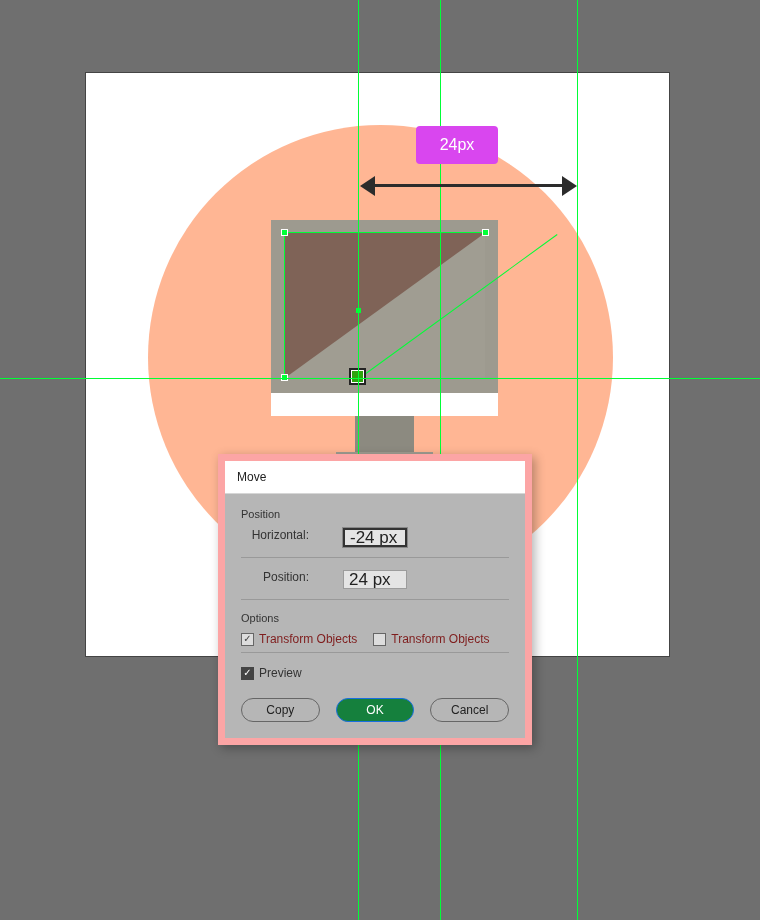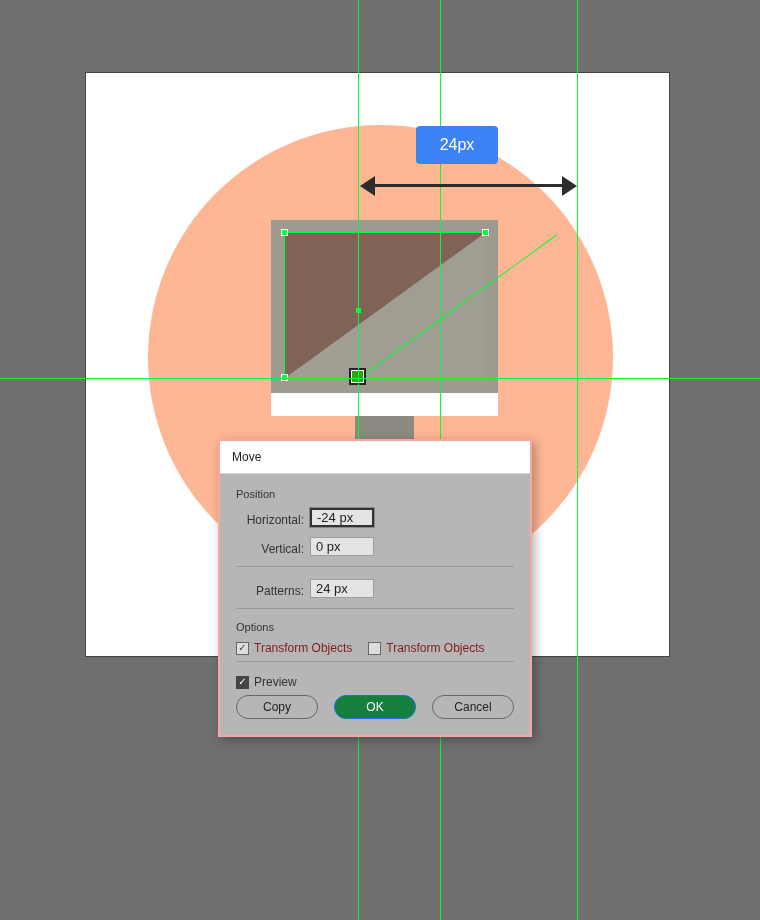--- a/index.html
+++ b/index.html
@@ -104,21 +104,21 @@
   }
   .guide-h { position: absolute; left: 0; width: 100%; height: 1px; background: #00ff36; }
   .guide-v { position: absolute; top: 0; width: 1px; height: 100%; background: #00ff36; }
 
   .measure-box {
     position: absolute;
     left: 416px;
     top: 126px;
     width: 82px;
     height: 38px;
-    background: #3b82f6;
+    background: #d946ef;
     border-radius: 4px;
     color: #fff;
     font-size: 16px;
     display: flex;
     align-items: center;
     justify-content: center;
   }
   .measure-arrow {
     position: absolute;
     left: 360px;
@@ -142,24 +142,24 @@
     height: 0;
     border-top: 10px solid transparent;
     border-bottom: 10px solid transparent;
   }
   .measure-arrow .head-l { left: 0; border-right: 15px solid #2c2c2c; }
   .measure-arrow .head-r { right: 0; border-left: 15px solid #2c2c2c; }
 
   .dialog {
     position: absolute;
     left: 218px;
-    top: 439px;
+    top: 454px;
     width: 314px;
     background: #fff;
-    border: 2px solid #fca5a5;
+    border: 7px solid #fca5a5;
     box-shadow: 3px 3px 10px rgba(0,0,0,0.3);
   }
   .dialog-title {
     padding: 9px 12px;
     font-size: 12px;
     color: #222;
     background: #fff;
     border-bottom: 1px solid #d6d6d6;
   }
   .dialog-body {
@@ -167,36 +167,37 @@
     padding: 14px 16px 16px;
     color: #222;
   }
   .section-label {
     font-size: 11px;
     color: #333;
     margin-bottom: 8px;
   }
   .field-row {
     display: flex;
-    align-items: flex-end;
+    align-items: flex-start;
     margin-bottom: 10px;
+    gap: 28px;
   }
   .field-row label {
     width: 74px;
     text-align: right;
     padding-right: 6px;
     color: #333;
   }
   .field-input {
     width: 64px;
     height: 19px;
     background: #e4e4e4;
     border: 1px solid #9c9c9c;
     padding: 0 5px;
-    font-size: 13px;
+    font-size: 17px;
     color: #222;
   }
   .field-input.focused {
     border: 2px solid #333;
     box-shadow: 0 0 0 1px #888;
   }
   .divider {
     border-top: 1px solid #999;
     margin: 6px 0 12px;
   }
@@ -236,21 +237,21 @@
     font-size: 10px;
     line-height: 1;
   }
   .checkbox.checked .box::before { content: "✓"; color: #444; }
   .checkbox.checked.enabled .box::before { color: #fff; }
   .checkbox.enabled .box { background: #444; border-color: #444; }
 
   .btn-row {
     display: flex;
     gap: 16px;
-    margin-top: 6px;
+    margin-top: 18px;
   }
   .btn {
     flex: 1;
     height: 24px;
     border-radius: 12px;
     border: 1px solid #666;
     background: #b6b6b6;
     color: #222;
     font-size: 12px;
     display: flex;
@@ -306,29 +307,25 @@
   <div class="dialog-title">Move</div>
   <div class="dialog-body">
 
     <div class="section-label">Position</div>
 
     <div class="field-row">
       <label>Horizontal:</label>
       <input class="field-input focused" value="-24 px" style="">
     </div>
 
+
+    <div class="divider"></div>
+
     <div class="field-row">
-      <label>Vertical:</label>
-      <input class="field-input" value="0 px" style="">
-    </div>
-
-    <div class="divider"></div>
-
-    <div class="field-row">
-      <label>Patterns:</label>
+      <label>Position:</label>
       <input class="field-input" value="24 px" style="">
     </div>
 
 
     <div class="divider"></div>
 
     <div class="section-label">Options</div>
 
     <div style="display:flex; gap:16px; margin-bottom:6px;">
       <span class="checkbox checked disabled">

